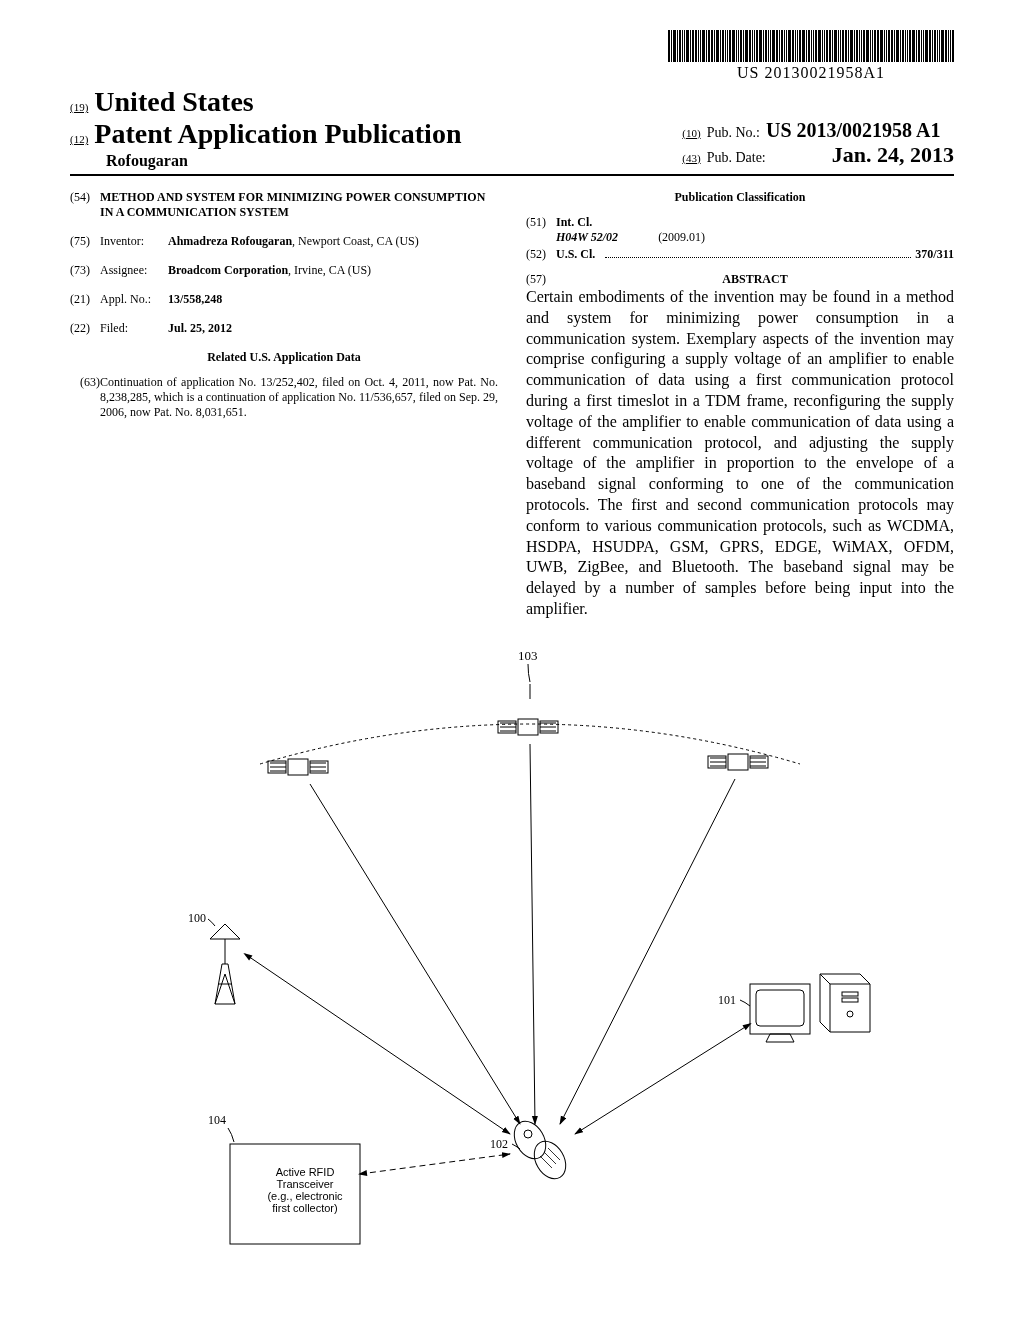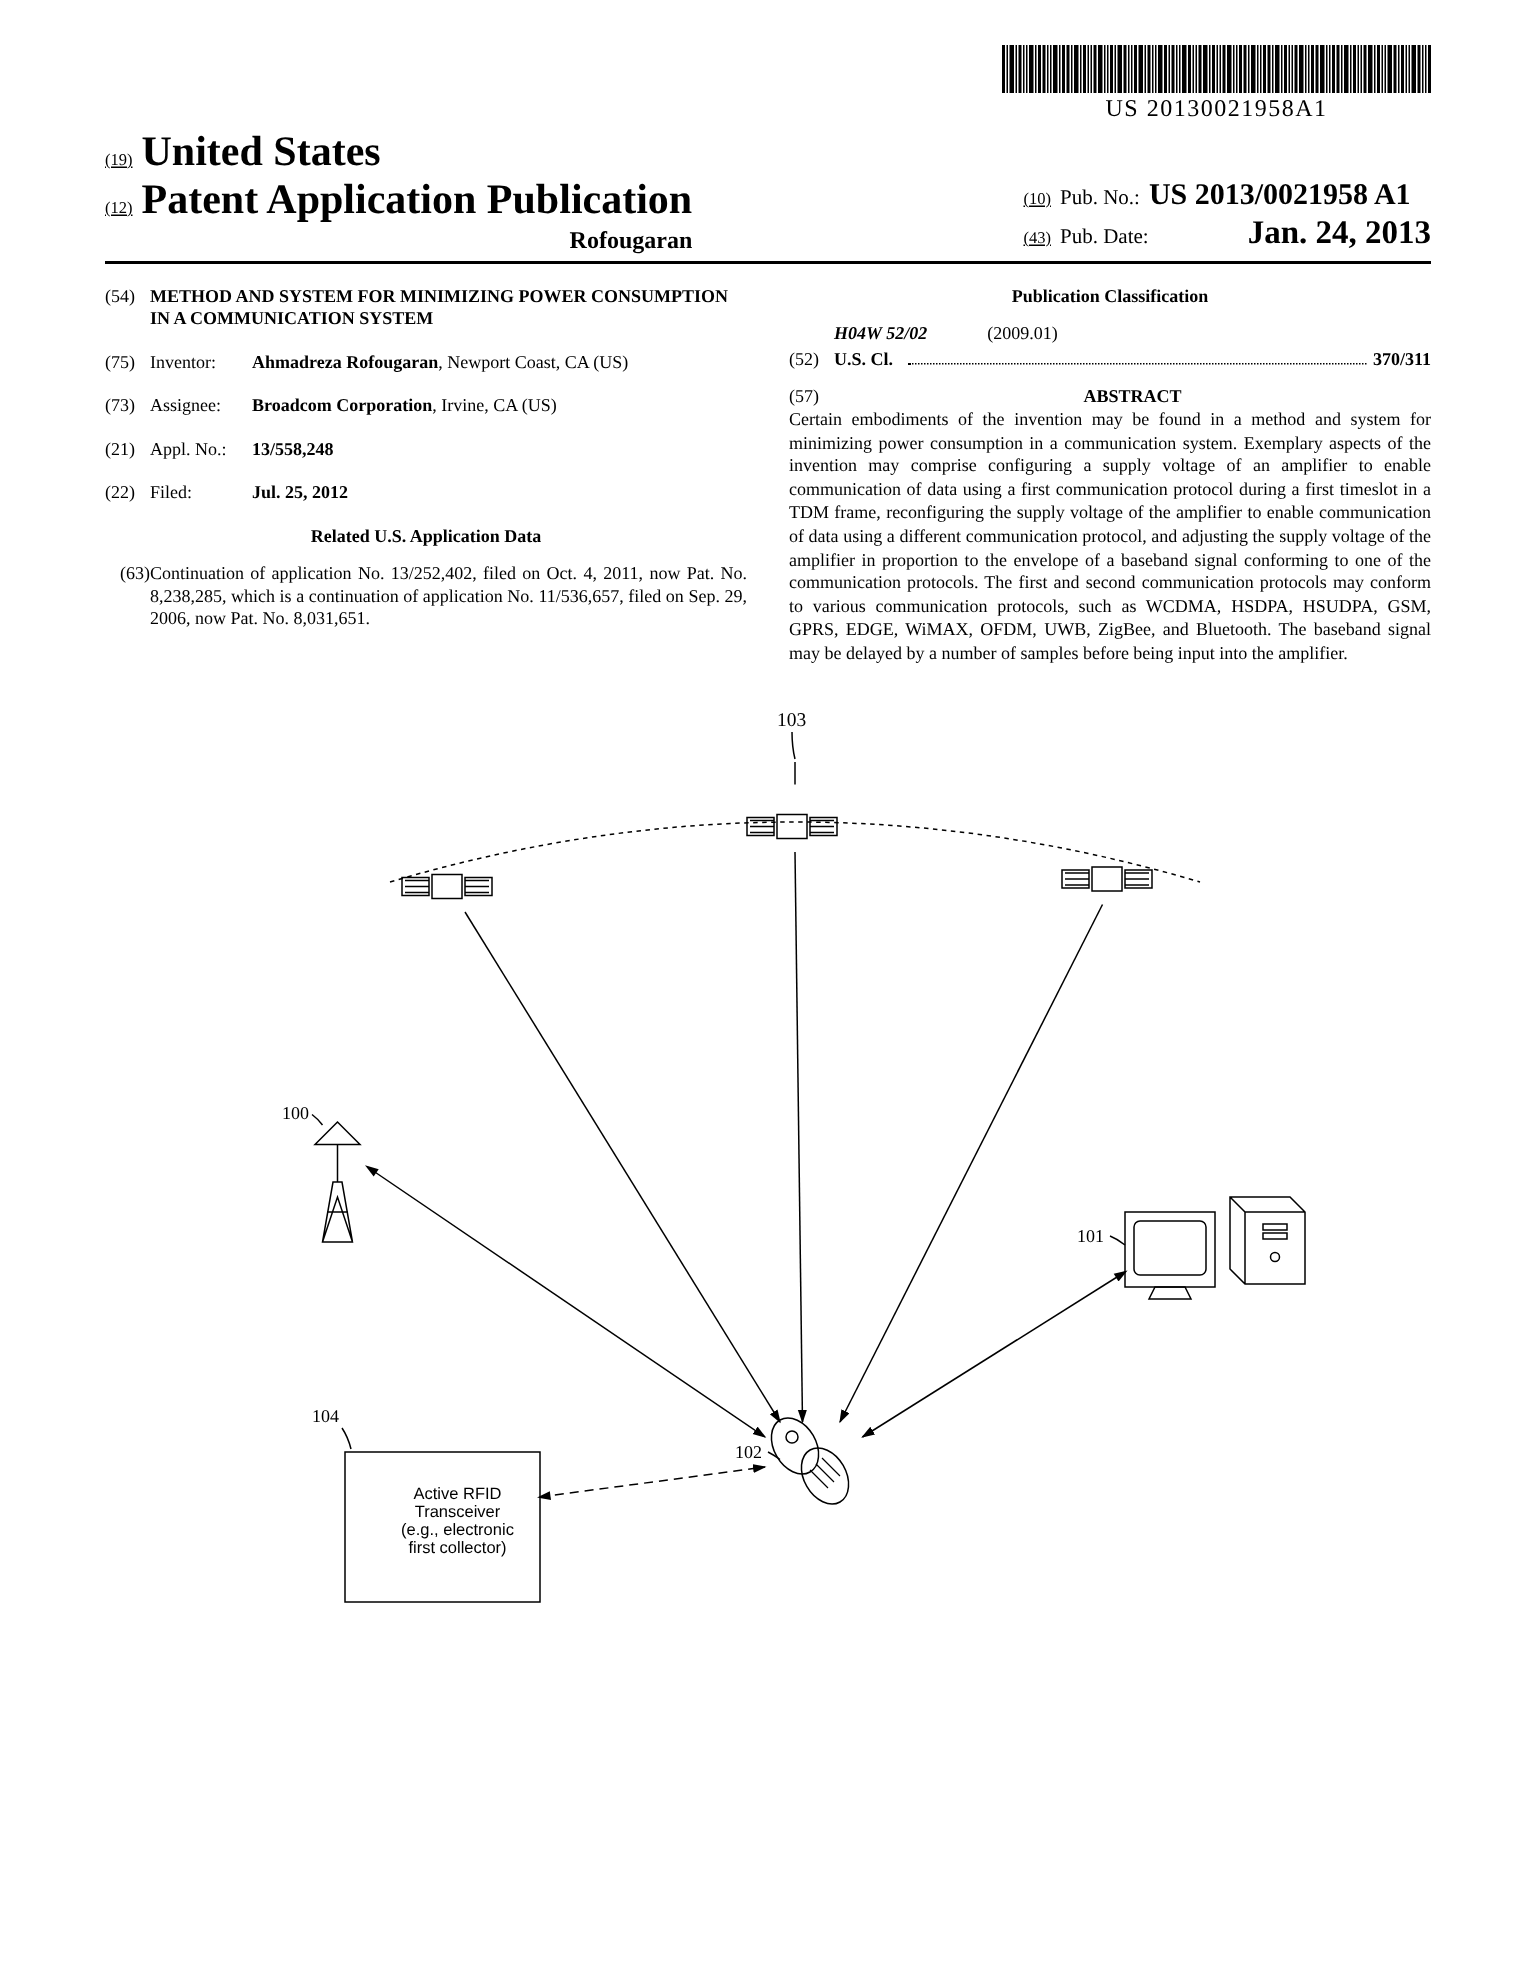--- a/index.html
+++ b/index.html
@@ -39,21 +39,21 @@
     .class-row .lab { width: 60px; font-weight: bold; }
     .intcl-val { font-style: italic; font-weight: bold; margin-left: 30px; font-size: 12px; }
     .intcl-date { font-style: normal; font-weight: normal; margin-left: 40px; }
     .uscl { display: flex; align-items: baseline; font-size: 12px; margin-top: 2px; }
     .uscl .num { width: 30px; }
     .uscl .lab { font-weight: bold; margin-right: 6px; }
     .uscl .dots { flex: 1; border-bottom: 1px dotted #000; margin: 0 4px 3px; height: 1px; }
     .uscl .val { font-weight: bold; }
     .abstract-head { text-align: center; font-weight: bold; font-size: 12px; margin-top: 6px; }
     .abstract-num { font-size: 12px; }
-    .abstract-text { font-size: 12px; text-align: justify; line-height: 1.3; }
+    .abstract-text { font-size: 16px; text-align: justify; line-height: 1.3; }
     .figure-area { margin-top: 24px; position: relative; height: 640px; }
     .fig-label { position: absolute; font-size: 12px; }
     .fig-svg { position: absolute; left: 90px; top: 0; }
   </style>
 </head>
 <body>
 
 <div class="page">
 
   <div class="barcode-area">
@@ -168,21 +168,21 @@
           <span class="bar" style="width:2px"></span>
       </div>
       <div class="barcode-num">US 20130021958A1</div>
     </div>
   </div>
 
   <div class="header">
     <div class="header-left">
       <div><span class="code-prefix">(19)</span><span class="country">United States</span></div>
       <div><span class="code-prefix">(12)</span><span class="pub-type">Patent Application Publication</span></div>
-      <div class="author-line" style="margin-left: 36px; text-align: right;">Rofougaran</div>
+      <div class="author-line" style="margin-left: 36px;">Rofougaran</div>
     </div>
     <div class="header-right">
       <div class="line">
         <span class="code-prefix">(10)</span>
         <span class="label">Pub. No.:</span>
         <span class="pubno">US 2013/0021958 A1</span>
       </div>
       <div class="line">
         <span class="code-prefix">(43)</span>
         <span class="label">Pub. Date:</span>
@@ -219,20 +219,24 @@
       </div>
       <div class="related-head">Related U.S. Application Data</div>
       <div class="related">
         <div class="num">(63)</div>
         <div class="val">Continuation of application No. 13/252,402, filed on Oct. 4, 2011, now Pat. No. 8,238,285, which is a continuation of application No. 11/536,657, filed on Sep. 29, 2006, now Pat. No. 8,031,651.</div>
       </div>
     </div>
 
     <div class="col">
       <div class="class-head">Publication Classification</div>
+      <div class="class-row">
+        <div class="num">(51)</div>
+        <div class="lab">Int. Cl.</div>
+      </div>
       <div class="intcl-val"><span>H04W 52/02</span><span class="intcl-date">(2009.01)</span></div>
       <div class="uscl">
         <div class="num">(52)</div>
         <div class="lab">U.S. Cl.</div>
         <div class="dots"></div>
         <div class="val">370/311</div>
       </div>
       <div style="display:flex; align-items: baseline; margin-top:4px;">
         <div class="abstract-num" style="width:30px;">(57)</div>
         <div class="abstract-head" style="flex:1;">ABSTRACT</div>

